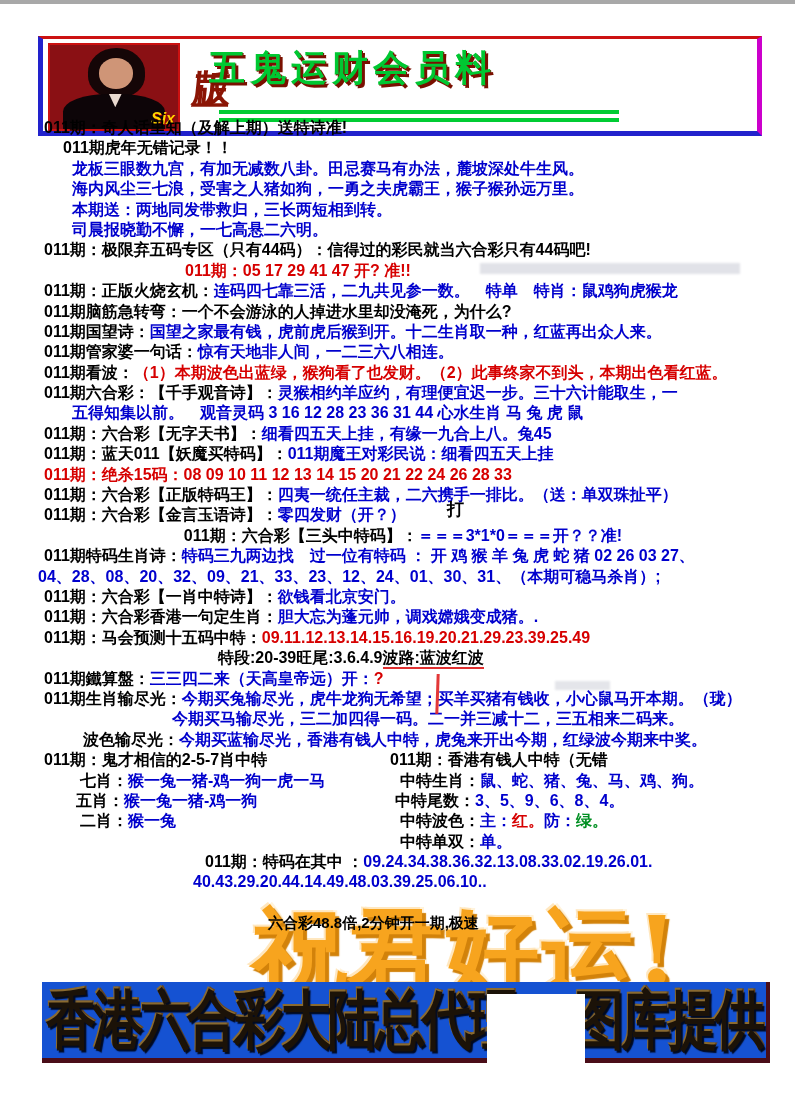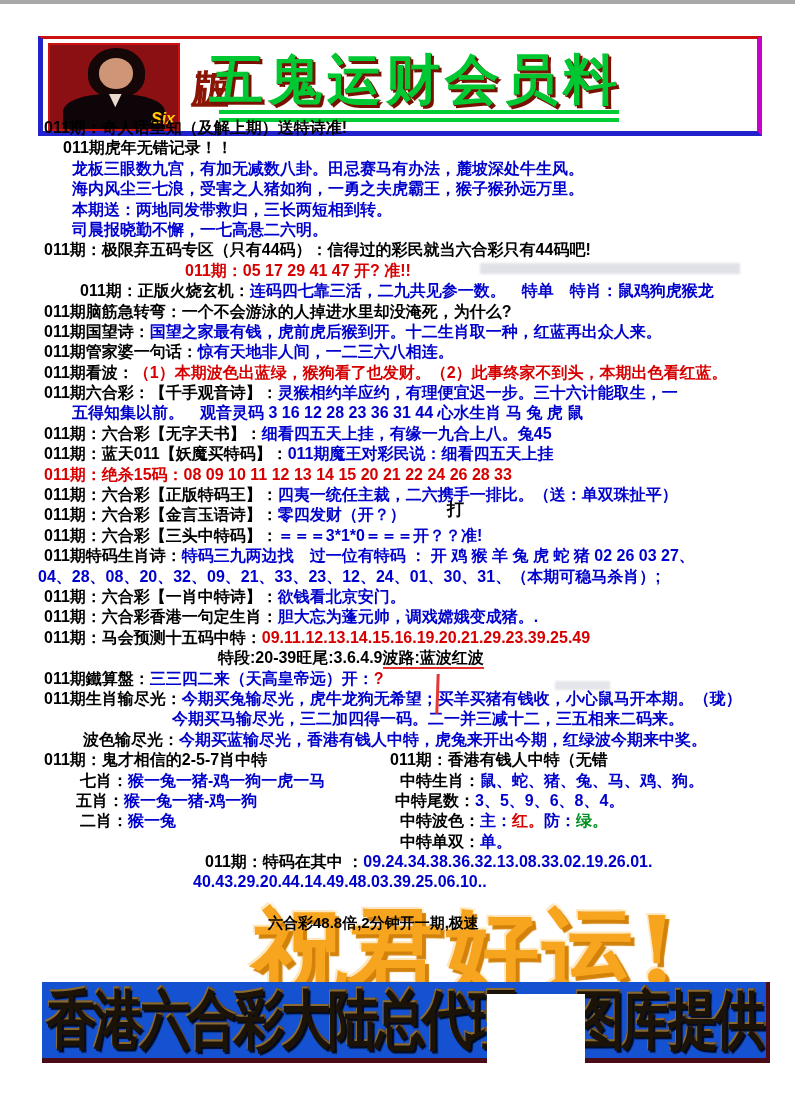--- a/index.html
+++ b/index.html
@@ -20,21 +20,21 @@
   .photo .body{position:absolute;left:10%;top:58%;width:80%;height:46%;background:#0d0508;
                border-radius:45% 45% 0 0;}
   .photo .collar{position:absolute;left:46%;top:58%;width:10%;height:16%;background:#e9d9cf;
                clip-path:polygon(0 0,100% 0,50% 100%);}
   .photo .caption{position:absolute;right:3px;bottom:1px;color:#ffd400;font-size:16px;
                text-shadow:1px 1px 0 #a00000;font-style:italic;}
   .stamp{position:absolute;left:141px;top:6px;width:52px;height:84px;color:#8b1505;
          font-family:"DejaVu Serif","Liberation Serif",serif;font-weight:900;font-size:38px;
          writing-mode:vertical-rl;text-orientation:upright;line-height:48px;
          transform:skewX(-6deg);letter-spacing:-6px;}
-  .title{position:absolute;left:166px;top:5px;font-size:54px;font-weight:900;color:#00c832;
+  .title{position:absolute;left:166px;top:5px;font-size:36px;font-weight:900;color:#00c832;
          letter-spacing:5px;white-space:nowrap;text-shadow:3px 3px 0 #7a1000,1px 1px 0 #7a1000;}
   .title-underline{position:absolute;left:176px;top:71px;width:400px;height:4px;
          border-top:4px solid #00cc33;border-bottom:4px solid #00cc33;}
 
   
   .lines{position:absolute;left:38px;top:118px;width:724px;z-index:2;}
   .line{height:20.4px;line-height:20.4px;white-space:nowrap;position:relative;font-size:16px;}
   .line.promo{font-size:15px;}
   .col2{position:absolute;top:0;white-space:nowrap;}
   .c-bk{color:#000000;}
@@ -88,33 +88,33 @@
 
   <div class="lines">
       <div class="line" style="padding-left: 6px;"><span class="c-bk">011期：奇人话里知（及解上期）送特诗准!</span></div>
       <div class="line" style="padding-left: 25px;"><span class="c-bk">011期虎年无错记录！！</span></div>
       <div class="line" style="padding-left: 34px;"><span class="c-bl">龙板三眼数九宫，有加无减数八卦。田忌赛马有办法，麓坡深处牛生风。</span></div>
       <div class="line" style="padding-left: 34px;"><span class="c-bl">海内风尘三七浪，受害之人猪如狗，一勇之夫虎霸王，猴子猴孙远万里。</span></div>
       <div class="line" style="padding-left: 34px;"><span class="c-bl">本期送：两地同发带救归，三长两短相到转。</span></div>
       <div class="line" style="padding-left: 34px;"><span class="c-bl">司晨报晓勤不懈，一七高悬二六明。</span></div>
       <div class="line" style="padding-left: 6px;"><span class="c-bk">011期：极限弃五码专区（只有44码）：信得过的彩民就当六合彩只有44码吧!</span></div>
       <div class="line" style="padding-left: 147px;"><span class="c-rd">011期：05 17 29 41 47 开? 准!!</span></div>
-      <div class="line" style="padding-left: 6px; margin-left: 36px;"><span class="c-bk">011期：正版火烧玄机：</span><span class="c-bl">连码四七靠三活，二九共见参一数。　特单　特肖：鼠鸡狗虎猴龙</span></div>
+      <div class="line" style="padding-left: 6px;"><span class="c-bk">011期：正版火烧玄机：</span><span class="c-bl">连码四七靠三活，二九共见参一数。　特单　特肖：鼠鸡狗虎猴龙</span></div>
       <div class="line" style="padding-left: 6px;"><span class="c-bk">011期脑筋急转弯：一个不会游泳的人掉进水里却没淹死，为什么?</span></div>
       <div class="line" style="padding-left: 6px;"><span class="c-bk">011期国望诗：</span><span class="c-bl">国望之家最有钱，虎前虎后猴到开。十二生肖取一种，红蓝再出众人来。</span></div>
       <div class="line" style="padding-left: 6px;"><span class="c-bk">011期管家婆一句话：</span><span class="c-bl">惊有天地非人间，一二三六八相连。</span></div>
       <div class="line" style="padding-left: 6px;"><span class="c-bk">011期看波：</span><span class="c-rd">（1）本期波色出蓝绿，猴狗看了也发财。（2）此事终家不到头，本期出色看红蓝。</span></div>
       <div class="line" style="padding-left: 6px;"><span class="c-bk">011期六合彩：【千手观音诗】：</span><span class="c-bl">灵猴相约羊应约，有理便宜迟一步。三十六计能取生，一</span></div>
       <div class="line" style="padding-left: 34px;"><span class="c-bl">五得知集以前。　观音灵码 3 16 12 28 23 36 31 44 心水生肖 马 兔 虎 鼠</span></div>
       <div class="line" style="padding-left: 6px;"><span class="c-bk">011期：六合彩【无字天书】：</span><span class="c-bl">细看四五天上挂，有缘一九合上八。兔45</span></div>
       <div class="line" style="padding-left: 6px;"><span class="c-bk">011期：蓝天011【妖魔买特码】：</span><span class="c-bl">011期魔王对彩民说：细看四五天上挂</span></div>
       <div class="line" style="padding-left: 6px;"><span class="c-rd">011期：绝杀15码：08 09 10 11 12 13 14 15 20 21 22 24 26 28 33</span></div>
       <div class="line" style="padding-left: 6px;"><span class="c-bk">011期：六合彩【正版特码王】：</span><span class="c-bl">四夷一统任主裁，二六携手一排比。（送：单双珠扯平）</span></div>
       <div class="line" style="padding-left: 6px;"><span class="c-bk">011期：六合彩【金言玉语诗】：</span><span class="c-bl">零四发财（开？）</span></div>
-      <div class="line" style="padding-left: 6px;"><span class="c-bk">011期：六合彩【三头中特码】：</span><span class="c-bl">＝＝＝3*1*0＝＝＝开？？准!</span></div>
+      <div class="line" style="padding-left: 6px; text-align: center;"><span class="c-bk">011期：六合彩【三头中特码】：</span><span class="c-bl">＝＝＝3*1*0＝＝＝开？？准!</span></div>
       <div class="line" style="padding-left: 6px;"><span class="c-bk">011期特码生肖诗：</span><span class="c-bl">特码三九两边找　过一位有特码 ： 开 鸡 猴 羊 兔 虎 蛇 猪 02 26 03 27、</span></div>
       <div class="line"><span class="c-bl">04、28、08、20、32、09、21、33、23、12、24、01、30、31、（本期可稳马杀肖）;</span></div>
       <div class="line" style="padding-left: 6px;"><span class="c-bk">011期：六合彩【一肖中特诗】：</span><span class="c-bl">欲钱看北京安门。</span></div>
       <div class="line" style="padding-left: 6px;"><span class="c-bk">011期：六合彩香港一句定生肖：</span><span class="c-bl">胆大忘为蓬元帅，调戏嫦娥变成猪。.</span></div>
       <div class="line" style="padding-left: 6px;"><span class="c-bk">011期：马会预测十五码中特：</span><span class="c-rd">09.11.12.13.14.15.16.19.20.21.29.23.39.25.49</span></div>
       <div class="line" style="padding-left: 180px;"><span class="c-bk">特段:20-39旺尾:3.6.4.9</span><span class="c-rm">波路:蓝波红波</span></div>
       <div class="line" style="padding-left: 6px;"><span class="c-bk">011期鐵算盤：</span><span class="c-bl">三三四二来（天高皇帝远）开：</span><span class="c-rd">?</span></div>
       <div class="line" style="padding-left: 6px;"><span class="c-bk">011期生肖输尽光：</span><span class="c-bl">今期买兔输尽光，虎牛龙狗无希望；买羊买猪有钱收，小心鼠马开本期。（珑）</span></div>
       <div class="line" style="padding-left: 134px;"><span class="c-bl">今期买马输尽光，三二加四得一码。二一并三减十二，三五相来二码来。</span></div>
       <div class="line" style="padding-left: 45px;"><span class="c-bk">波色输尽光：</span><span class="c-bl">今期买蓝输尽光，香港有钱人中特，虎兔来开出今期，红绿波今期来中奖。</span></div>

